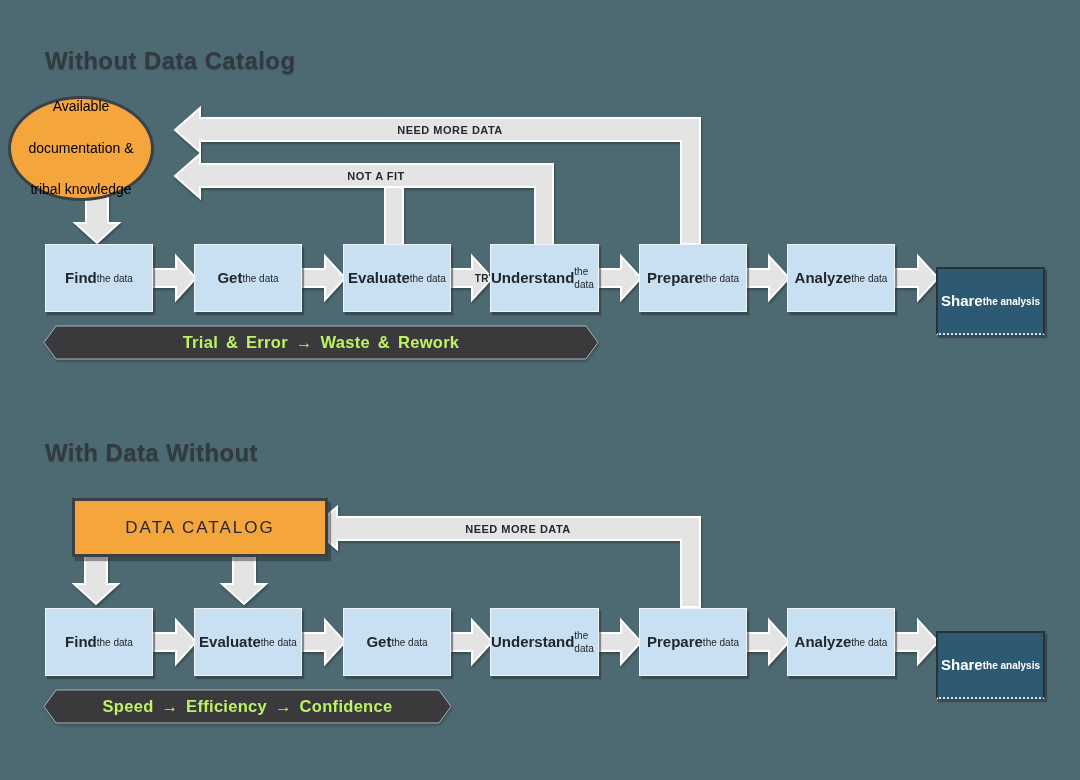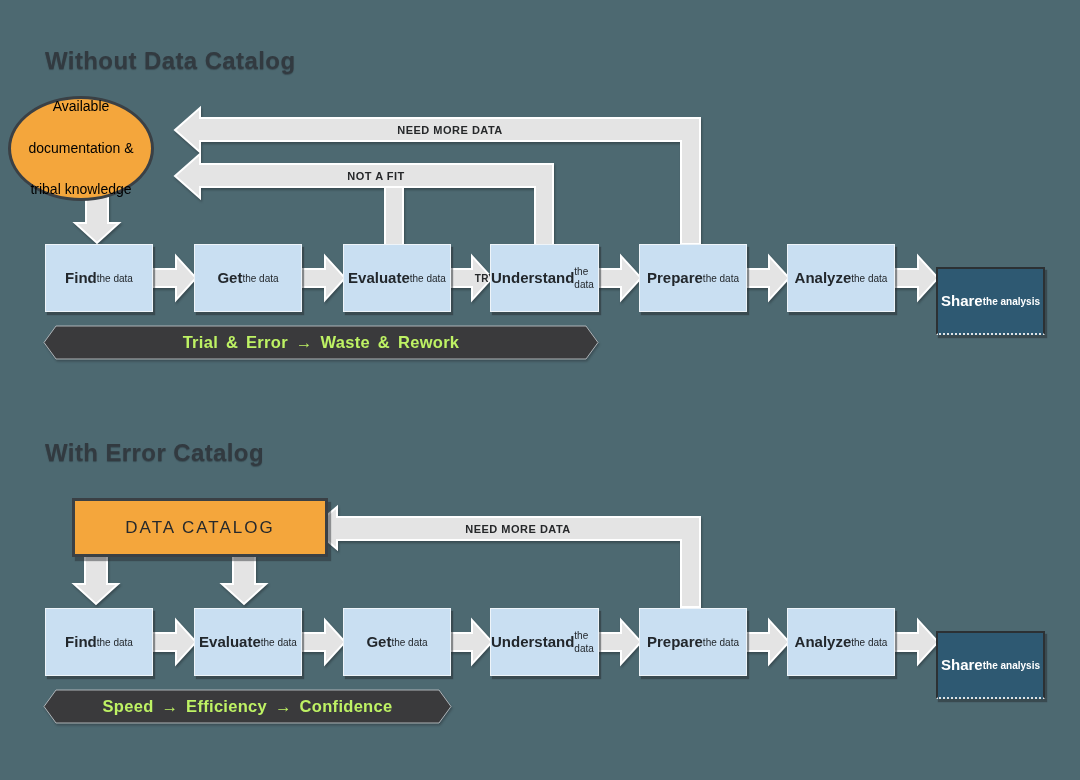--- a/index.html
+++ b/index.html
@@ -130,21 +130,21 @@
     <span class="line1">Analyze</span>
     <span class="line2">the data</span>
   </div>
   <div class="step dark" style="left:936px;top:244px">
     <span class="line1">Share</span>
     <span class="line2">the analysis</span>
   </div>
 
   <div class="banner-text" style="left:44px;top:326px;width:554px">Trial &amp; Error → Waste &amp; Rework</div>
 
-  <div class="section-title" style="left:45px;top:439px">With Error Catalog</div>
+  <div class="section-title" style="left:45px;top:439px">With Data Without</div>
 
   <div class="catalog-box">
     <span>DATA CATALOG</span>
   </div>
 
   <div class="arrow-label" style="left:328px;top:517px;width:380px;height:23px">NEED MORE DATA</div>
 
   <div class="step" style="left:45px;top:608px">
     <span class="line1">Find</span>
     <span class="line2">the data</span>

